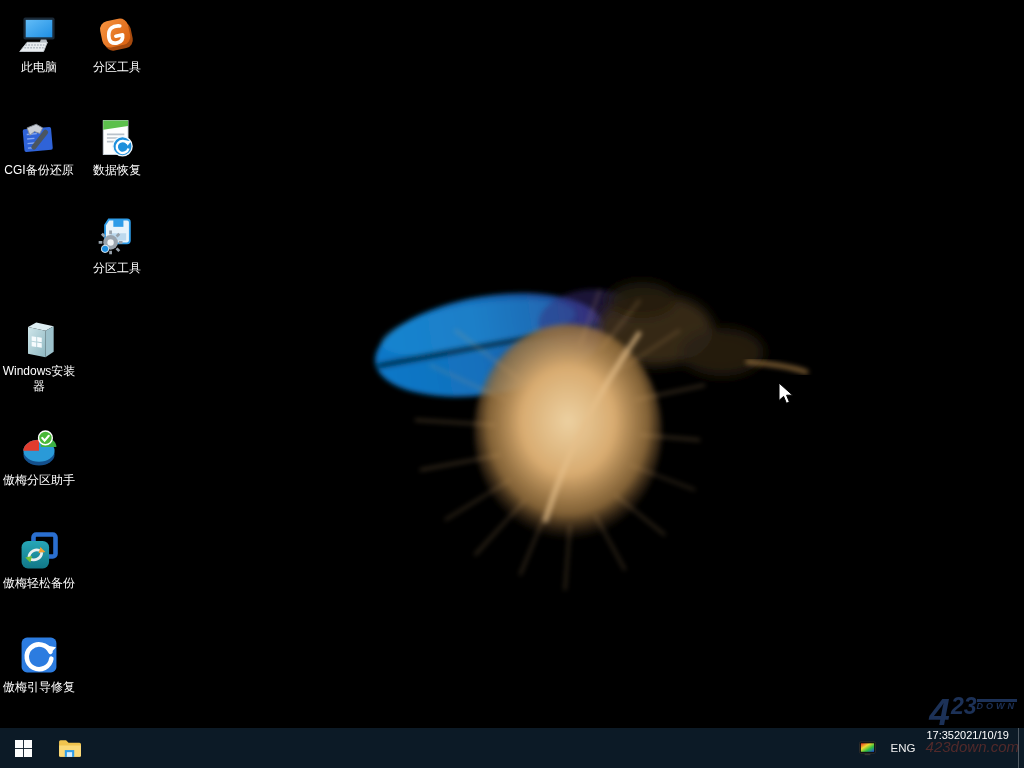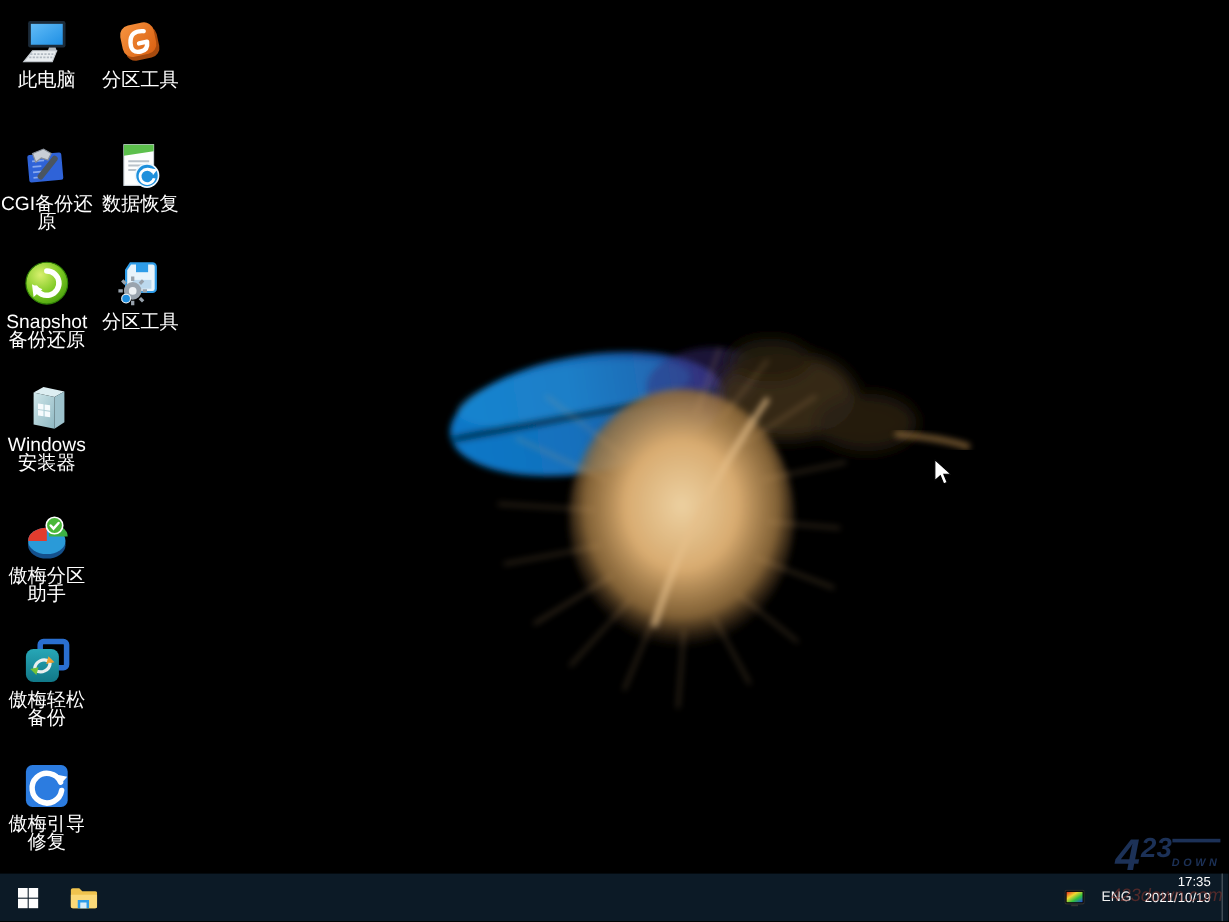--- a/index.html
+++ b/index.html
@@ -4,40 +4,40 @@
 <title>Desktop</title>
 <style>
   html,body{margin:0;padding:0;background:#000;}
   .desktop{position:relative;width:1024px;height:768px;background:#000;overflow:hidden;
            font-family:"Liberation Sans",sans-serif;-webkit-user-select:none;user-select:none;}
   .wallpaper{position:absolute;left:0;top:0;width:1024px;height:768px;}
   
   .dicon{position:absolute;width:78px;display:flex;flex-direction:column;align-items:center;gap:2px;cursor:default;}
   .dicon .icon-wrap{width:46px;height:46px;display:flex;align-items:center;justify-content:center;}
   .dicon svg{width:44px;height:44px;}
-  .dlabel{font-size:16px;line-height:15px;color:#fff;text-align:center;max-width:78px;
+  .dlabel{font-size:12px;line-height:15px;color:#fff;text-align:center;max-width:78px;
           overflow-wrap:break-word;text-shadow:1px 1px 2px #000,0 0 4px #000;}
   
   .taskbar{position:absolute;left:0;bottom:0;width:1024px;height:40px;background:#0c1a26;
            display:flex;align-items:stretch;z-index:10;}
   .tb-btn{width:46px;height:40px;border:none;background:transparent;display:flex;align-items:center;
           justify-content:center;padding:0;cursor:pointer;}
   .tb-right{margin-left:auto;display:flex;align-items:center;height:40px;}
   .tray-btn{background:none;border:none;height:40px;display:flex;align-items:center;padding:0 6px;cursor:pointer;}
   .lang{color:#f0f0f0;font-size:11.5px;background:none;border:none;height:40px;padding:0 8px;cursor:pointer;}
   .clock{color:#fff;font-size:11px;line-height:14px;text-align:right;background:none;border:none;
-         height:40px;padding:0 9px 12px 3px;cursor:pointer;display:flex;flex-direction:column;justify-content:center;}
+         height:40px;padding:0 9px 12px 3px;cursor:pointer;display:flex;flex-direction:row;justify-content:center;}
   .show-desktop{width:5px;height:40px;border-left:1px solid rgba(255,255,255,.28);cursor:pointer;}
   
   .wm{position:absolute;right:7px;bottom:40px;display:flex;align-items:flex-start;z-index:11;
       color:#1c3157;font-weight:bold;font-style:italic;line-height:.85;pointer-events:none;}
   .wm-big{font-size:37px;}
   .wm-col{display:flex;flex-direction:row;align-items:flex-start;margin-left:1px;}
   .wm-23{font-size:23px;}
-  .wm-down{font-size:9px;letter-spacing:3px;margin-top:2px;border-top:3px solid #1c3157;padding-top:14px;}
+  .wm-down{font-size:9px;letter-spacing:3px;margin-top:2px;border-top:3px solid #1c3157;padding-top:1px;}
   .wm-url{position:absolute;right:5px;bottom:13px;z-index:12;color:rgba(140,55,45,.55);
           font-weight:normal;font-style:italic;font-size:15px;pointer-events:none;}
   
   .cursor{position:absolute;left:778px;top:382px;z-index:30;pointer-events:none;}
 </style>
 </head>
 <body>
 
 <div class="desktop">
 
@@ -147,37 +147,20 @@
         <polygon points="9,5 36,5 36,11 9,15" fill="#5cc04c"></polygon>
         <path d="M13 20 h19 M13 24 h19 M13 28 h12" stroke="#b9c2ca" stroke-width="1.8"></path>
         <circle cx="30" cy="33" r="10.5" fill="#1e90dc" stroke="#eef6fc" stroke-width="1.5"></circle>
         <path d="M35.5 30 a6.5 6.5 0 1 0 1 5.5" stroke="#fff" stroke-width="2.6" fill="none"></path>
         <polygon points="33,26.5 39.5,27.5 35.5,32.5" fill="#fff"></polygon>
       </svg>
     </span>
     <span class="dlabel">数据恢复</span>
   </div>
 
-  <div class="dicon" style="left:0;top:213px">
-    <span class="icon-wrap">
-      <svg viewBox="0 0 48 48">
-        <defs>
-            <radialGradient id="gsn" cx="0.35" cy="0.3" r="0.85">
-          <stop offset="0" stop-color="#d9f06e"></stop>
-              <stop offset="0.55" stop-color="#7cc922"></stop>
-          <stop offset="1" stop-color="#3d960a"></stop>
-            </radialGradient>
-          </defs>
-        <circle cx="24" cy="24" r="19" fill="url(#gsn)" stroke="#2f7e06" stroke-width="1"></circle>
-        <path d="M24 13 a11 11 0 1 1 -10 15.5" stroke="#fff" stroke-width="5" fill="none" stroke-linecap="round"></path>
-        <polygon points="10.5,25 20,29.5 12,36.5" fill="#fff"></polygon>
-      </svg>
-    </span>
-    <span class="dlabel">Snapshot备份还原</span>
-  </div>
 
   <div class="dicon" style="left:78px;top:213px">
     <span class="icon-wrap">
       <svg viewBox="0 0 48 48">
         <path d="M15 6 h20 a3 3 0 0 1 3 3 v20 a3 3 0 0 1 -3 3 h-21 a3 3 0 0 1 -3 -3 v-17 z" fill="#e7f3fb" stroke="#2e9ce8" stroke-width="2"></path>
         <rect x="20" y="6" width="11" height="8" fill="#2e9ce8"></rect>
         <rect x="17" y="21" width="17" height="8" fill="#bcd9ee"></rect>
         <g stroke="#98a2ac" stroke-width="3">
           <path d="M17 22 v-4 M17 40 v4 M8 31 h-4 M26 31 h4 M10.5 24.5 l-3 -3 M23.5 37.5 l3 3 M10.5 37.5 l-3 3 M23.5 24.5 l3 -3"></path>
         </g>

